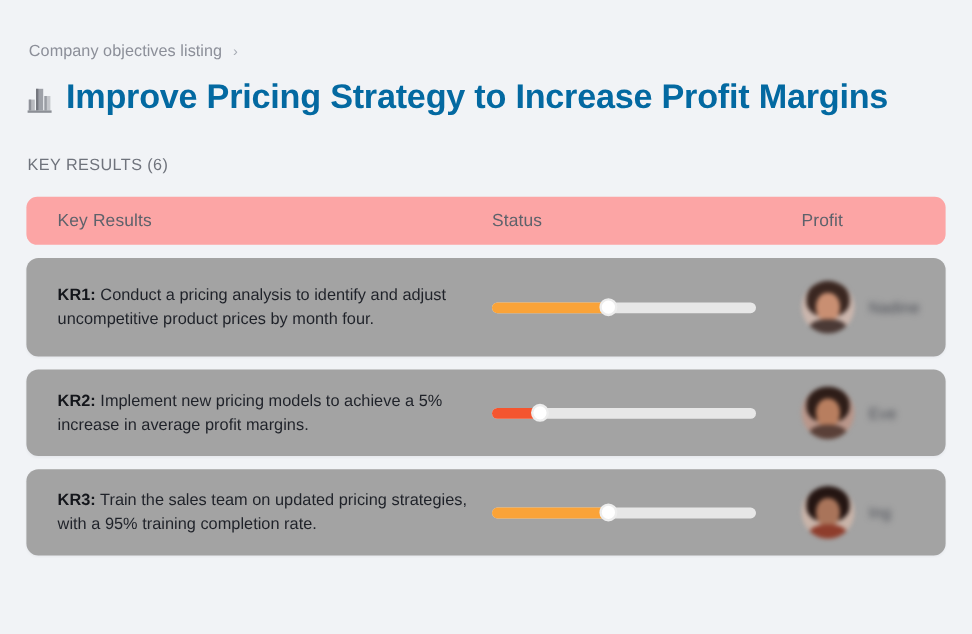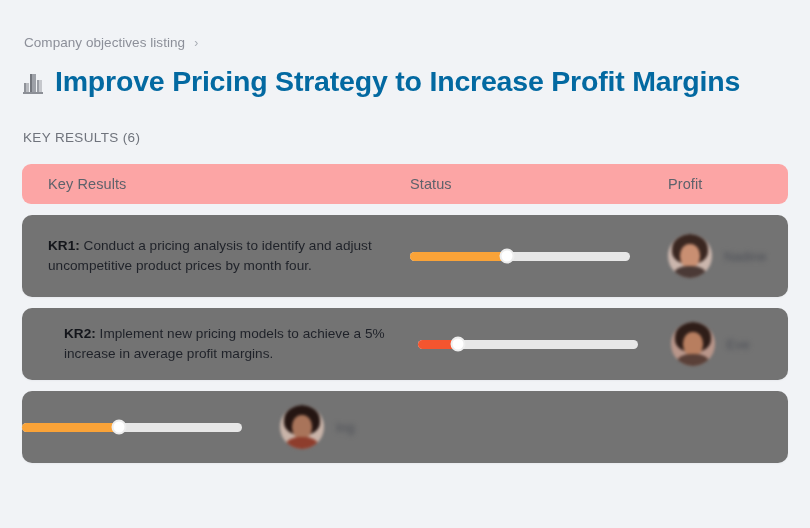--- a/index.html
+++ b/index.html
@@ -108,30 +108,30 @@
   .th {
     font-size: 14.5px;
     color: #5e626b;
     letter-spacing: 0.1px;
     line-height: 20px;
   }
 
   .rows { margin-top: 11px; }
 
   .row {
-    background: #737373;
+    background: #a3a3a3;
     border-radius: 10px;
     display: flex;
     align-items: center;
     margin-bottom: 11px;
     box-sizing: border-box;
     box-shadow: 0 1px 2px rgba(25,35,60,0.04);
   }
   .row-1 { height: 82px; }
-  .row-2 { height: 72px; padding-left: 16px; }
+  .row-2 { height: 72px; }
   .row-3 { height: 72px; }
 
   .kr-text {
     font-size: 13.6px;
     line-height: 20px;
     color: #1f2229;
     padding-right: 14px;
     letter-spacing: 0.02px;
   }
   .kr-tag {
@@ -300,20 +300,23 @@
               <div class="a-hair"></div>
                 <div class="a-face"></div>
                 <div class="a-body"></div>
             </div>
             <span class="owner-name">Eve</span>
           </div>
         </div>
       </div>
 
       <div class="row row-3">
+        <div class="col-kr">
+          <div class="kr-text"><span class="kr-tag">KR3:</span><span> Train the sales team on updated pricing strategies, with a 95% training completion rate.</span></div>
+        </div>
         <div class="col-stat">
           <div class="slider" style="background: rgb(231, 231, 231);">
             <div class="slider-fill" style="width: 44%; background: rgb(250, 163, 56);"></div>
             <div class="slider-knob" style="left: 44%;"></div>
           </div>
         </div>
         <div class="col-own">
           <div class="owner">
             <div class="avatar av-3">
               <div class="a-hair"></div>

